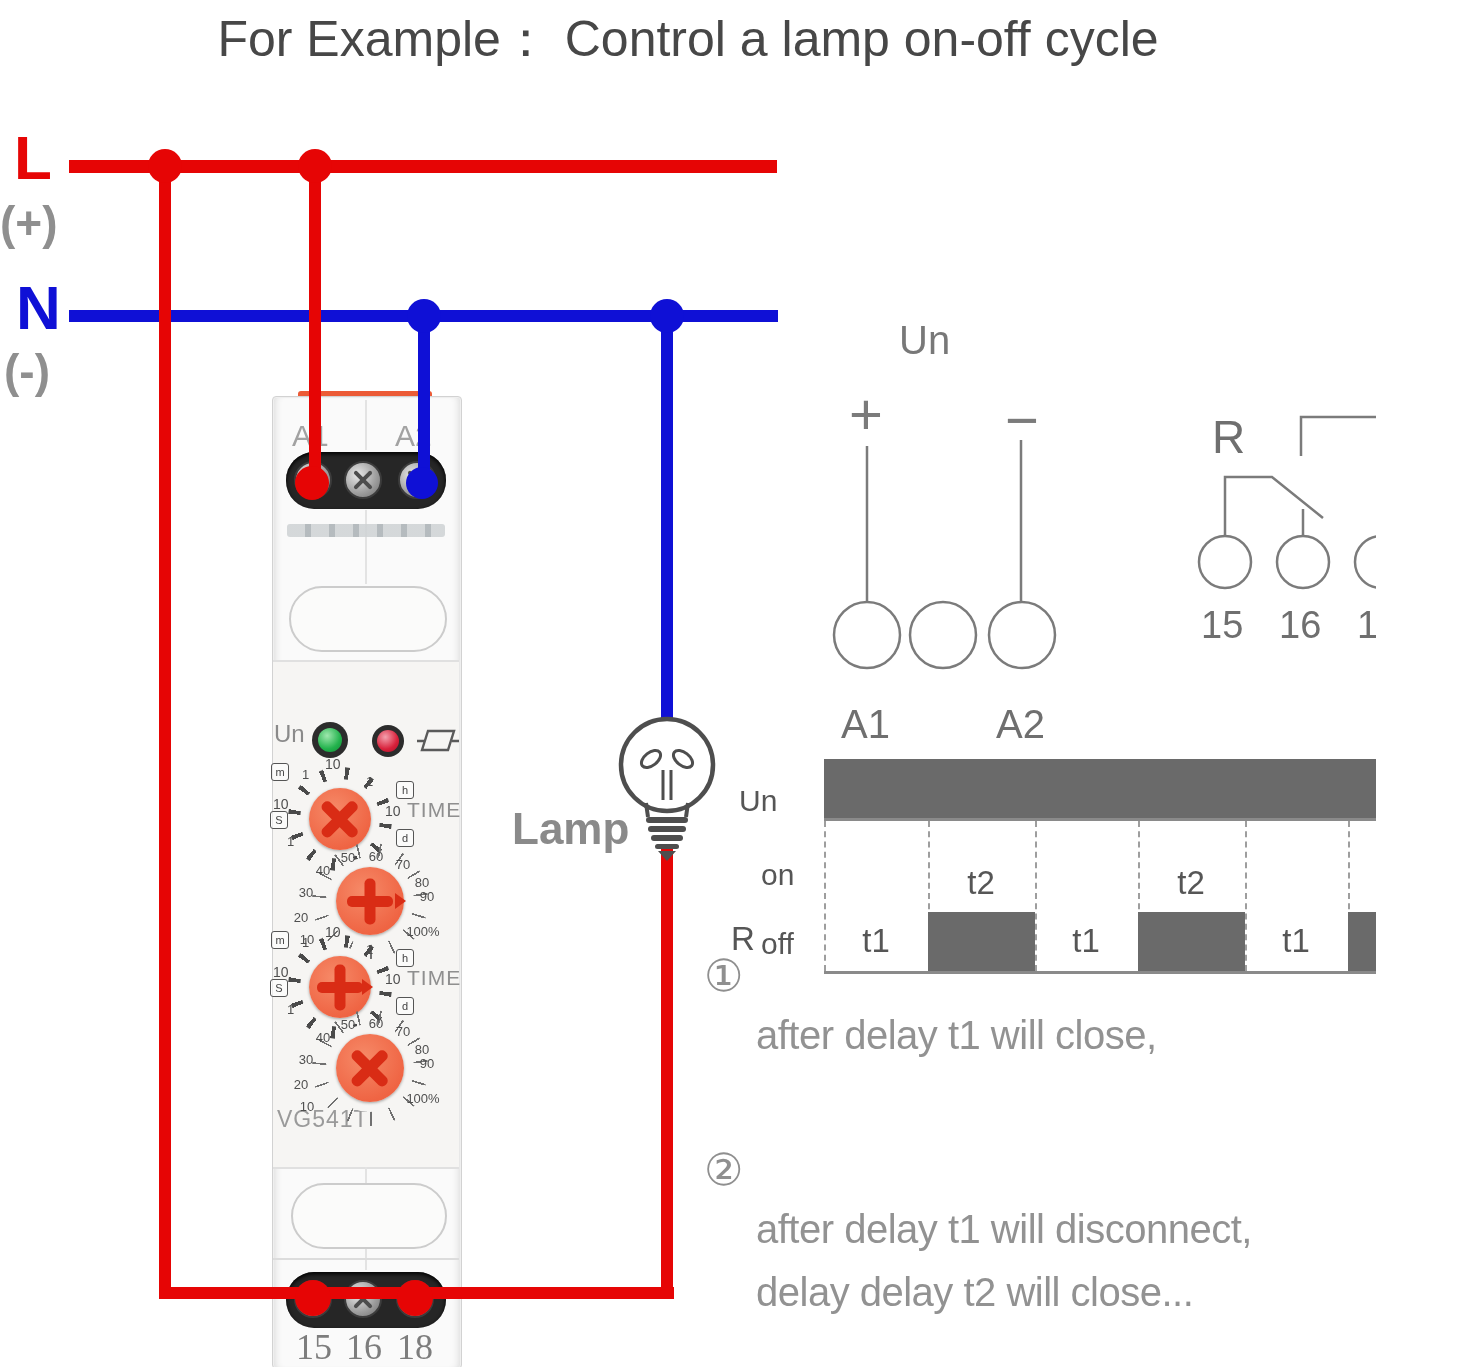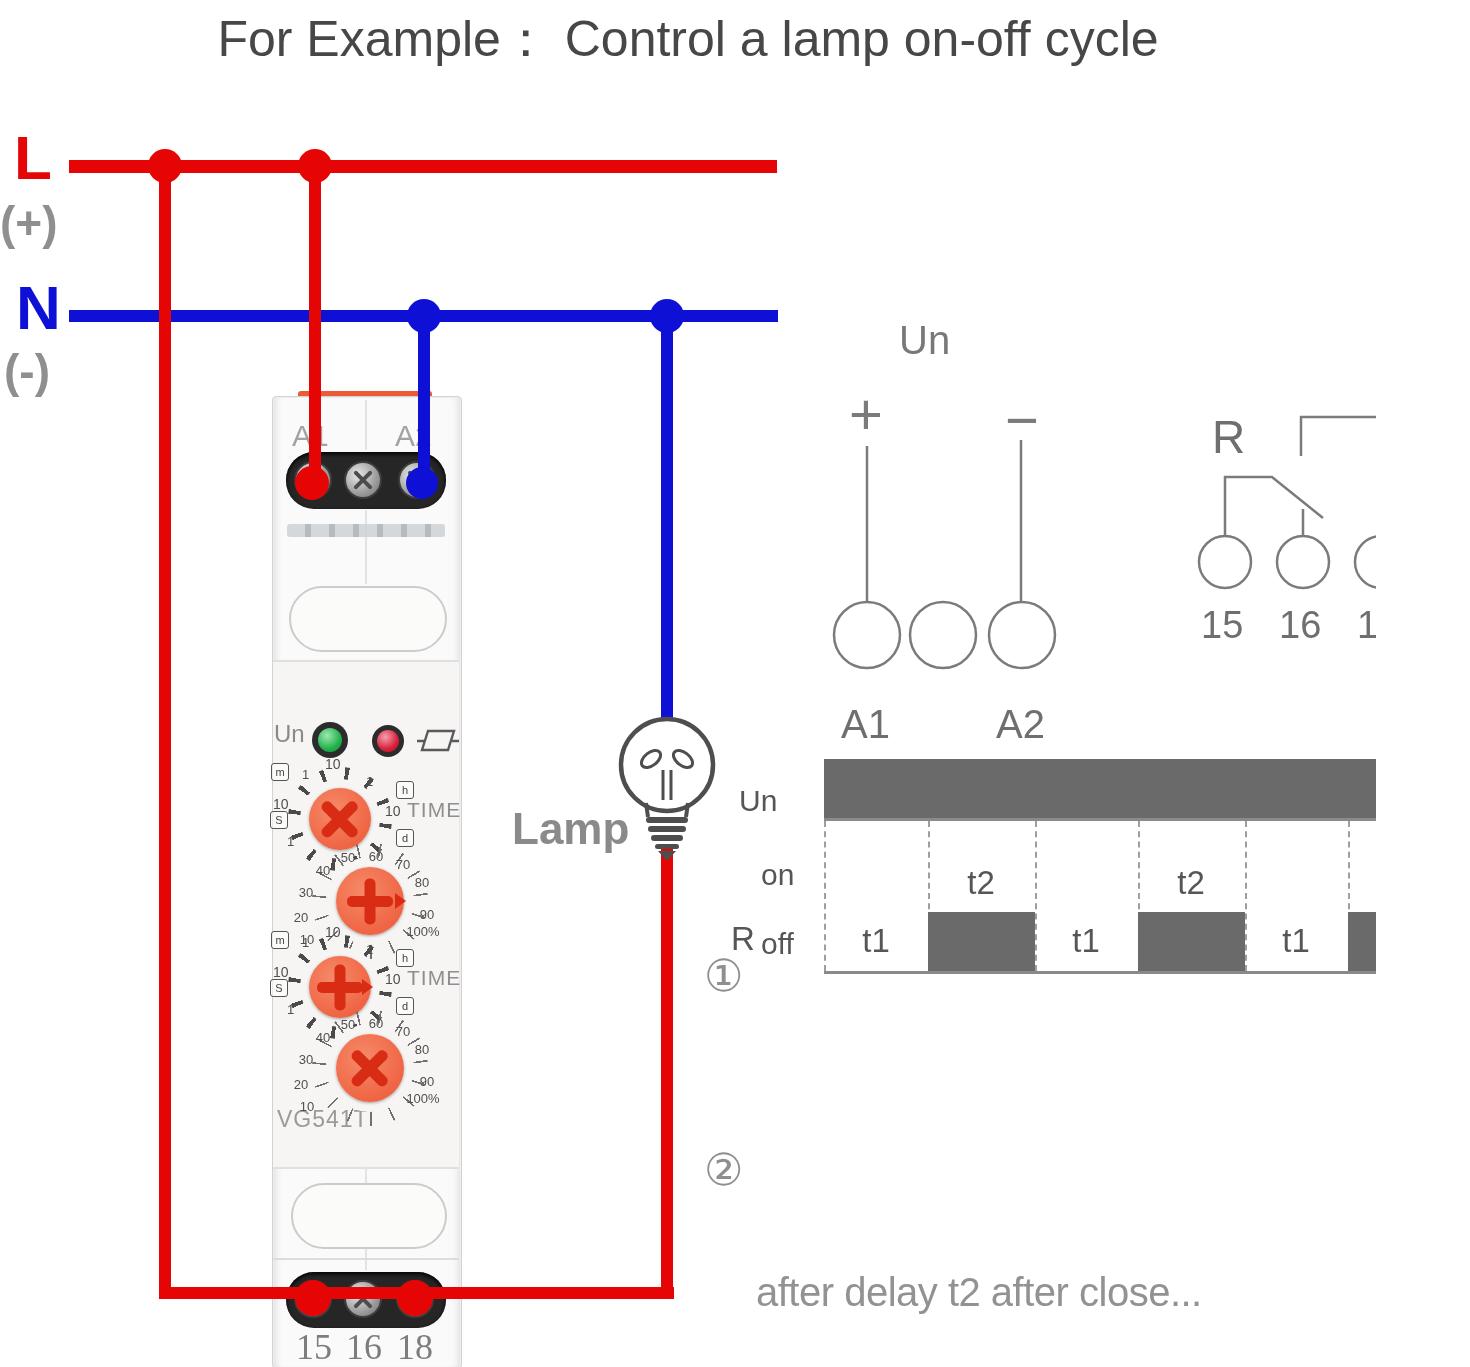--- a/index.html
+++ b/index.html
@@ -76,21 +76,21 @@
   .tt{position:absolute;font-size:13px;color:#4f4f4f;z-index:4;}
   .t10top{left:60px;top:0px;font-size:14px;} .t1tl{left:37px;top:11px;} .t1tr{left:101px;top:18px;}
   .t10l{left:8px;top:40px;font-size:14px;} .t10r{left:120px;top:47px;font-size:14px;} .t1bl{left:22px;top:78px;}
   .ubox{position:absolute;width:16px;height:16px;border:1.5px solid #555;border-radius:3px;color:#444;
         font-size:11px;line-height:16px;text-align:center;background:rgba(255,255,255,.55);z-index:4;}
   .um{left:6px;top:7px;} .uh{left:131px;top:25px;} .us{left:5px;top:55px;} .ud{left:131px;top:73px;}
   .timetext{position:absolute;left:142px;top:42px;font-size:21px;color:#8f8f8f;letter-spacing:1px;z-index:4;}
   .pt{position:absolute;transform:translate(-50%,-50%);font-size:13px;color:#4f4f4f;white-space:nowrap;z-index:4;}
   .p0{left:42px;top:93px;} .p1{left:36px;top:71px;} .p2{left:41px;top:46px;} .p3{left:58px;top:24px;}
   .p4{left:83px;top:11px;} .p5{left:111px;top:10px;} .p6{left:138px;top:18px;} .p7{left:157px;top:36px;}
-  .p8{left:162px;top:68px;} .p9{left:158px;top:85px;}
+  .p8{left:162px;top:50px;} .p9{left:158px;top:85px;}
 
   
   .lamp-lbl{left:512px;top:804px;font-size:44px;font-weight:600;color:#8a8a8a;}
   .overlay{position:absolute;left:0;top:0;z-index:5;pointer-events:none;}
   .sUn{left:899px;top:318px;font-size:40px;color:#787878;}
   .splus{left:849px;top:380px;font-size:58px;font-weight:300;color:#7b7b7b;}
   .sminus{left:1005px;top:386px;font-size:58px;font-weight:300;color:#7b7b7b;}
   .sA1{left:841px;top:702px;font-size:40px;color:#6f6f6f;}
   .sA2{left:996px;top:702px;font-size:40px;color:#6f6f6f;}
   .sR{left:1212px;top:410px;font-size:46px;color:#6f6f6f;}
@@ -349,16 +349,18 @@
   <div class="txt tmlbl tR">R</div>
   <div class="txt tmlbl toff">off</div>
   <div class="tseg" style="left:876px;top:941px;">t1</div>
   <div class="tseg" style="left:981px;top:883px;">t2</div>
   <div class="tseg" style="left:1086px;top:941px;">t1</div>
   <div class="tseg" style="left:1191px;top:883px;">t2</div>
   <div class="tseg" style="left:1296px;top:941px;">t1</div>
   <div class="tseg" style="left:1399px;top:883px;">t2</div>
 
   <div class="txt nnum" style="left:704px;top:950px;">①</div>
+  <div class="txt nline" style="left:756px;top:1013px;">after delay t1 will close,</div>
   <div class="txt nnum" style="left:704px;top:1144px;">②</div>
-  <div class="txt nline" style="left:756px;top:1270px;">after delay t2 after close...</div>
+  <div class="txt nline" style="left:756px;top:1207px;">after delay t1 will disconnect,</div>
+  <div class="txt nline" style="left:756px;top:1270px;">delay delay t2 will close...</div>
 
 </div>
 
 </body></html>

